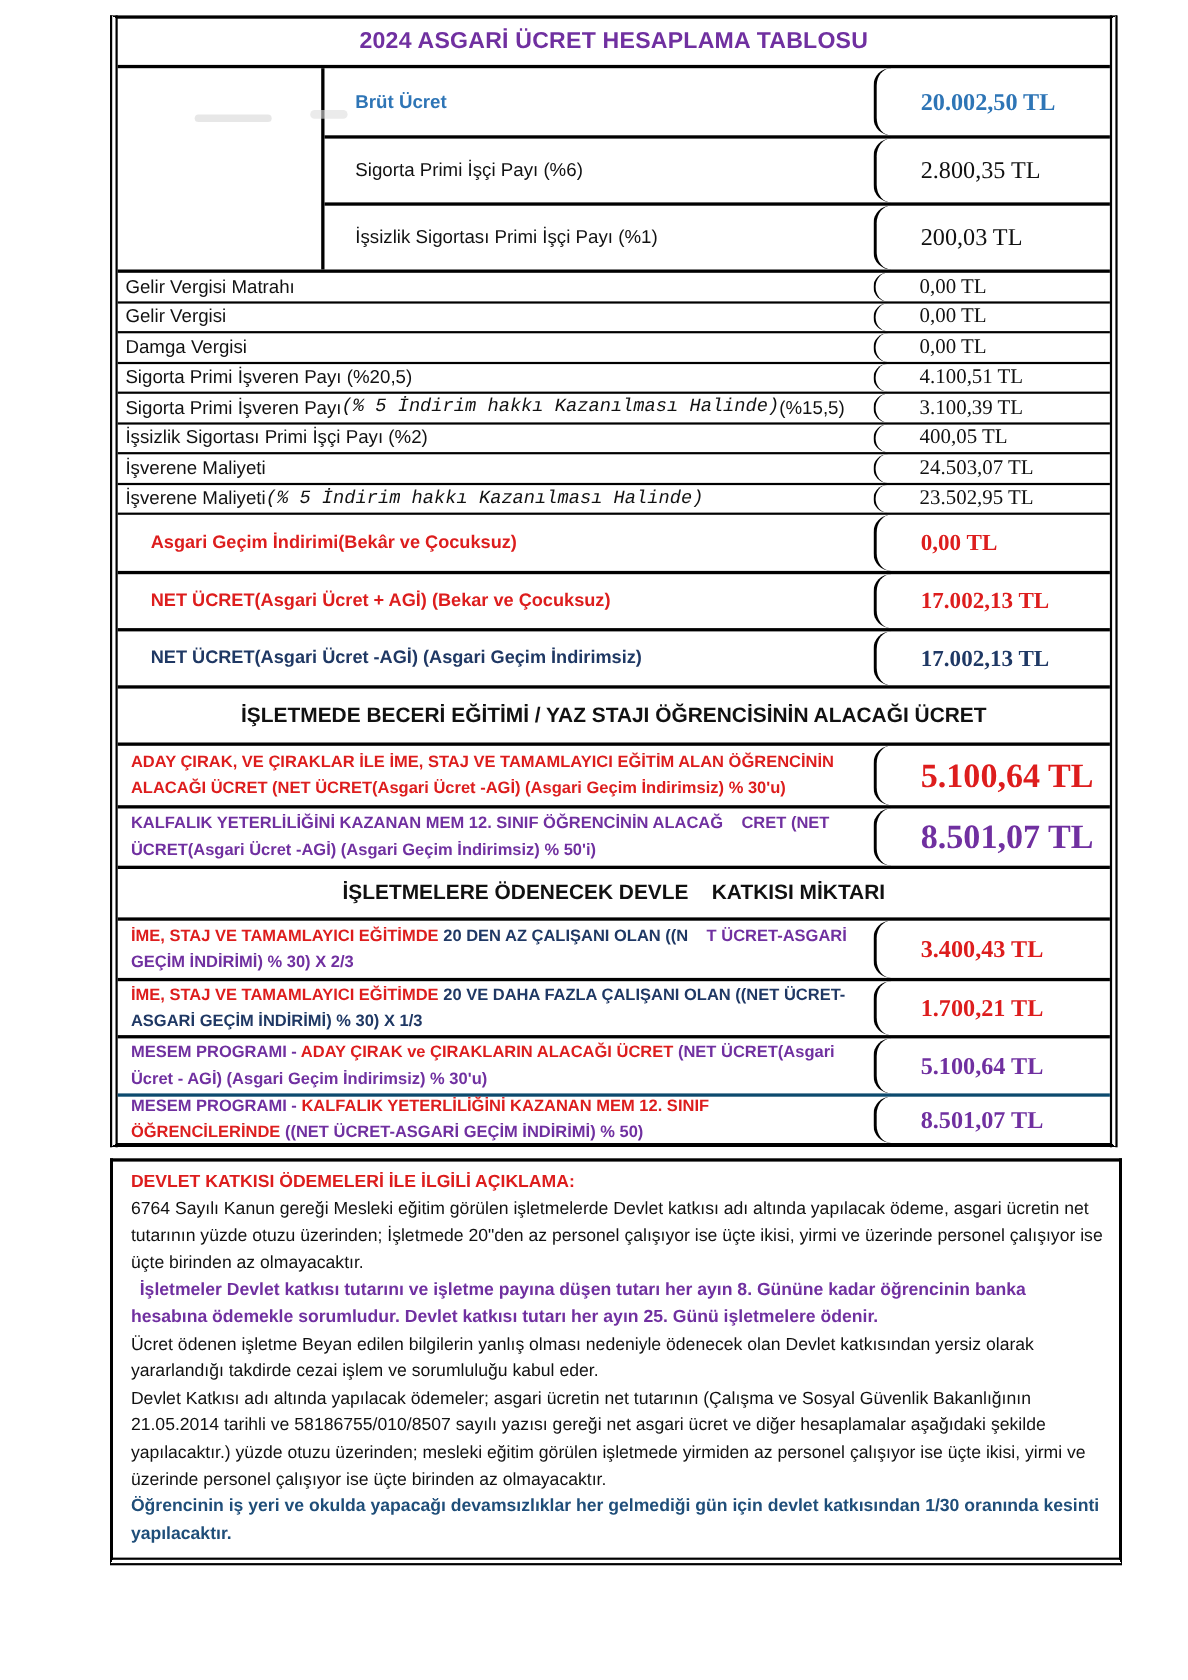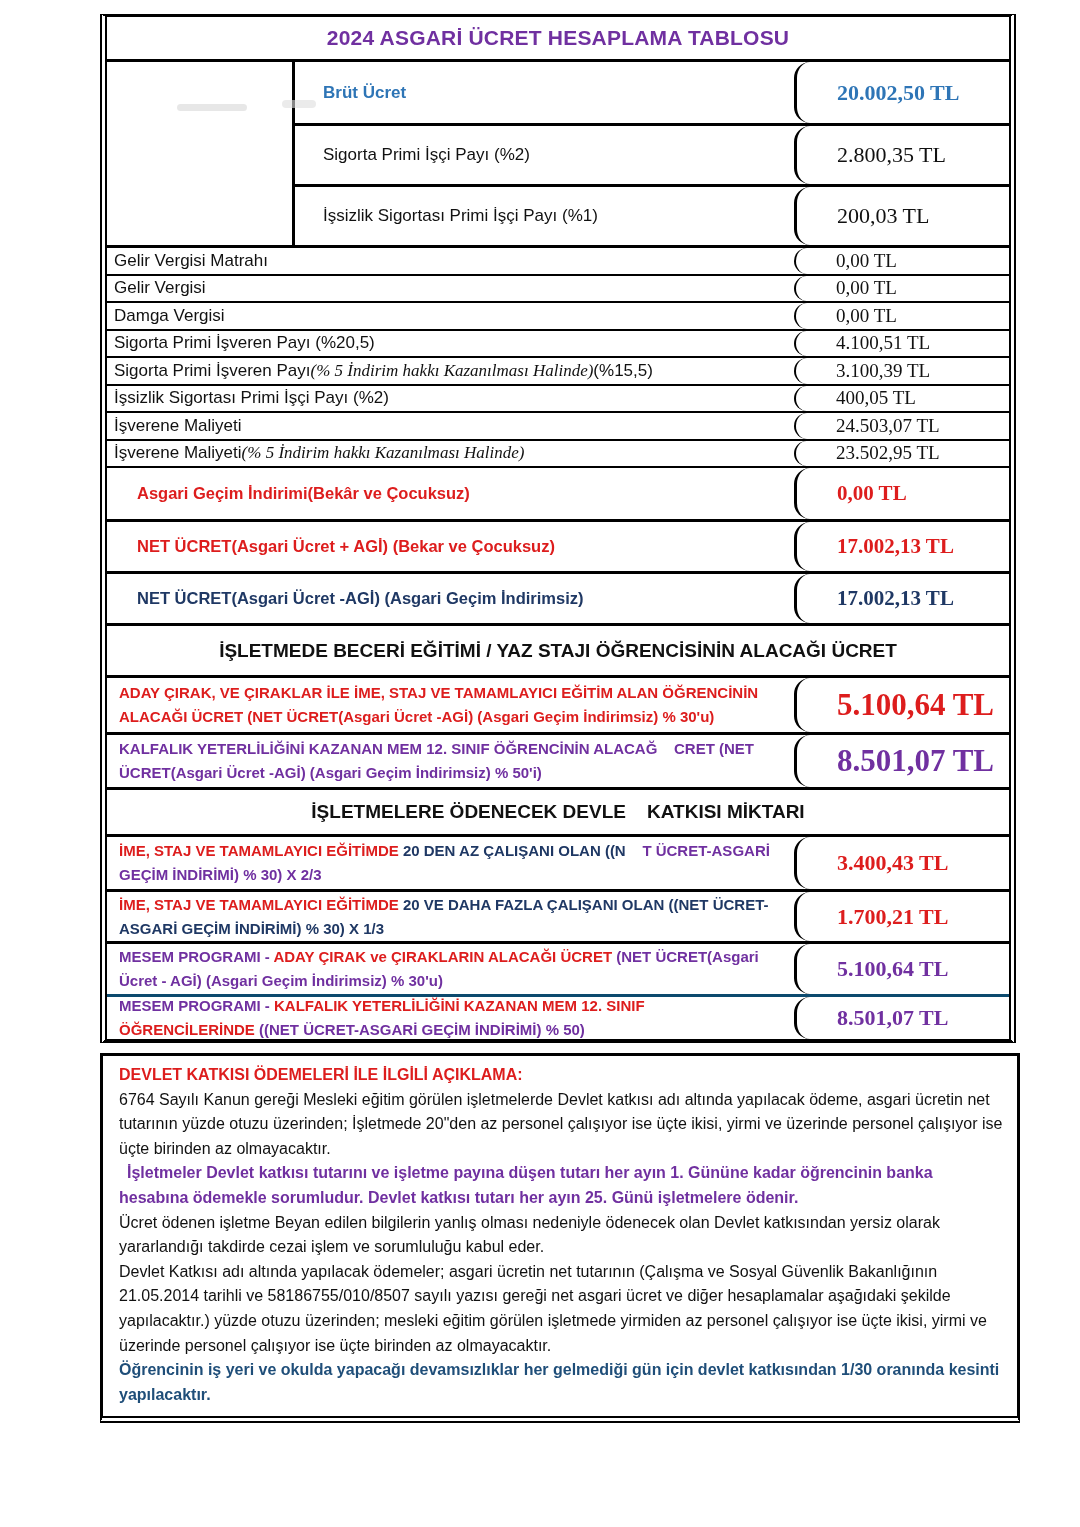--- a/index.html
+++ b/index.html
@@ -43,21 +43,21 @@
   .val{
     width:215px;border-left:3px solid var(--line);
     display:flex;align-items:center;padding-left:40px;
     font-family:Liberation Serif, serif;font-size:22px;border-radius:16px;
   }
   
   .thin{display:flex;height:27.5px;border-bottom:2px solid var(--line);}
   .thin:nth-of-type(12){border-bottom:3px solid var(--line);}
   .thin .lbl{padding-left:7px;font-size:17px;white-space:nowrap;}
   .thin .val{font-size:19px;border-left:2px solid var(--line);}
-  .it{font-family:Liberation Serif, serif;font-style:italic;}
+  .it{font-family:Liberation Mono, monospace;font-style:italic;}
   
   .mid{display:flex;border-bottom:3px solid var(--line);}
   .mid .lbl{padding-left:30px;font-weight:bold;font-size:16.5px;}
   .mid .val{font-weight:bold;font-size:21px;}
   
   .hdr{
     display:flex;align-items:center;justify-content:center;
     font-weight:bold;font-size:19px;border-bottom:3px solid var(--line);
     white-space:pre-wrap;text-align:center;
     font-stretch:condensed;
@@ -102,21 +102,21 @@
     <div class="blank">
       <span class="smudge"></span>
       <span class="smudge2"></span>
     </div>
     <div class="topcol">
       <div class="trow">
         <div class="lbl cBlue bold">Brüt Ücret</div>
         <div class="val cBlue bold">20.002,50 TL</div>
       </div>
       <div class="trow">
-        <div class="lbl">Sigorta Primi İşçi Payı (%2)</div>
+        <div class="lbl">Sigorta Primi İşçi Payı (%6)</div>
         <div class="val">2.800,35 TL</div>
       </div>
       <div class="trow">
         <div class="lbl">İşsizlik Sigortası Primi İşçi Payı (%1)</div>
         <div class="val">200,03 TL</div>
       </div>
     </div>
   </div>
 
   <div class="thin">
@@ -224,17 +224,17 @@
       <span class="txt"><span class="cPurple">MESEM PROGRAMI - </span><span class="cRed">KALFALIK YETERLİLİĞİNİ KAZANAN MEM 12. SINIF ÖĞRENCİLERİNDE </span><span class="cPurple">((NET ÜCRET-ASGARİ GEÇİM İNDİRİMİ) % 50)</span></span>
     </div>
     <div class="val vmed cPurple">8.501,07 TL</div>
   </div>
 
 </div>
 
 <div class="note">
   <p class="rP">DEVLET KATKISI ÖDEMELERİ İLE İLGİLİ AÇIKLAMA:</p>
   <p>6764 Sayılı Kanun gereği Mesleki eğitim görülen işletmelerde Devlet katkısı adı altında yapılacak ödeme, asgari ücretin net tutarının yüzde otuzu üzerinden; İşletmede 20"den az personel çalışıyor ise üçte ikisi, yirmi ve üzerinde personel çalışıyor ise üçte birinden az olmayacaktır.</p>
-  <p class="pP">İşletmeler Devlet katkısı tutarını ve işletme payına düşen tutarı her ayın 1. Gününe kadar öğrencinin banka hesabına ödemekle sorumludur. Devlet katkısı tutarı her ayın 25. Günü işletmelere ödenir.</p>
+  <p class="pP">İşletmeler Devlet katkısı tutarını ve işletme payına düşen tutarı her ayın 8. Gününe kadar öğrencinin banka hesabına ödemekle sorumludur. Devlet katkısı tutarı her ayın 25. Günü işletmelere ödenir.</p>
   <p>Ücret ödenen işletme Beyan edilen bilgilerin yanlış olması nedeniyle ödenecek olan Devlet katkısından yersiz olarak yararlandığı takdirde cezai işlem ve sorumluluğu kabul eder.</p>
   <p>Devlet Katkısı adı altında yapılacak ödemeler; asgari ücretin net tutarının (Çalışma ve Sosyal Güvenlik Bakanlığının 21.05.2014 tarihli ve 58186755/010/8507 sayılı yazısı gereği net asgari ücret ve diğer hesaplamalar aşağıdaki şekilde yapılacaktır.) yüzde otuzu üzerinden; mesleki eğitim görülen işletmede yirmiden az personel çalışıyor ise üçte ikisi, yirmi ve üzerinde personel çalışıyor ise üçte birinden az olmayacaktır.</p>
   <p class="nP">Öğrencinin iş yeri ve okulda yapacağı devamsızlıklar her gelmediği gün için devlet katkısından 1/30 oranında kesinti yapılacaktır.</p>
 </div>
 
 </body></html>

